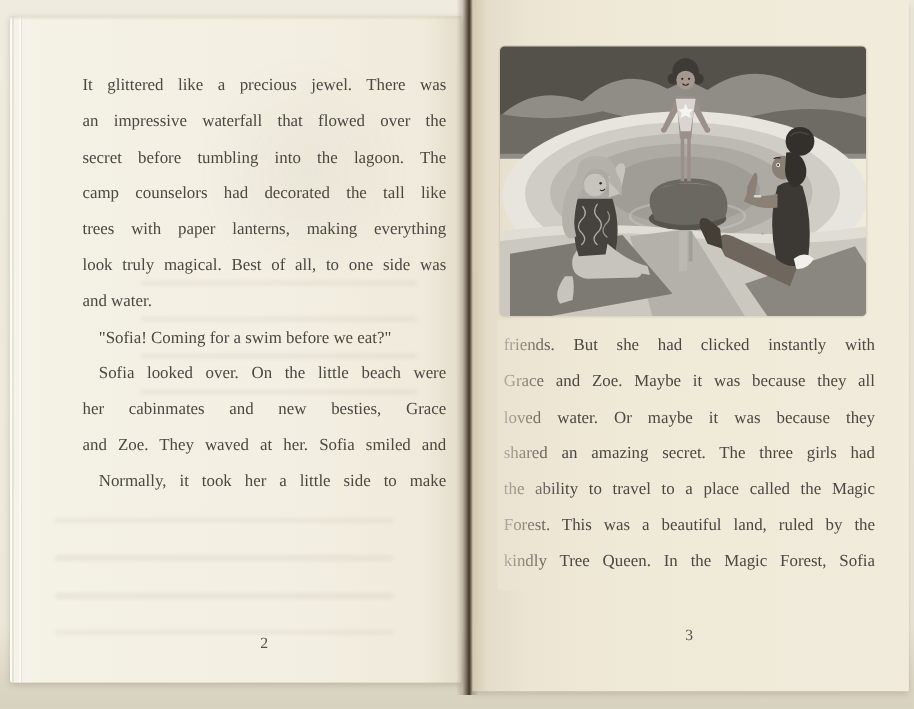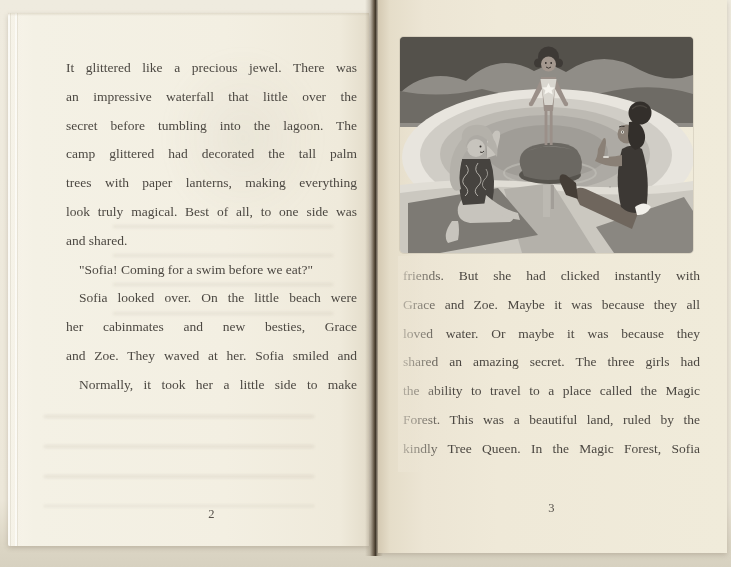--- a/index.html
+++ b/index.html
@@ -60,26 +60,26 @@
 <div class="scene">
 
   <div class="page-left">
     <div class="edge-lines"></div>
     <div class="top-edge"></div>
     <div class="ghost g3"></div>
     <div class="ghost g1"></div>
     <div class="ghost g2"></div>
     <div class="text-block text-left">
         <div class="text-line justify">It glittered like a precious jewel. There was</div>
-        <div class="text-line justify">an impressive waterfall that little over the</div>
+        <div class="text-line justify">an impressive waterfall that flowed over the</div>
         <div class="text-line justify">secret before tumbling into the lagoon. The</div>
-        <div class="text-line justify">camp glittered had decorated the tall palm</div>
+        <div class="text-line justify">camp counselors had decorated the tall like</div>
         <div class="text-line justify">trees with paper lanterns, making everything</div>
         <div class="text-line justify">look truly magical. Best of all, to one side was</div>
-        <div class="text-line">and shared.</div>
+        <div class="text-line">and water.</div>
         <div class="text-line indent">"Sofia! Coming for a swim before we eat?"</div>
         <div class="text-line justify indent">Sofia looked over. On the little beach were</div>
         <div class="text-line justify">her cabinmates and new besties, Grace</div>
         <div class="text-line justify">and Zoe. They waved at her. Sofia smiled and</div>
         <div class="text-line justify indent">Normally, it took her a little side to make</div>
       </div>
     <div class="pagenum left">2</div>
   </div>
 
   <div class="spine"></div>

